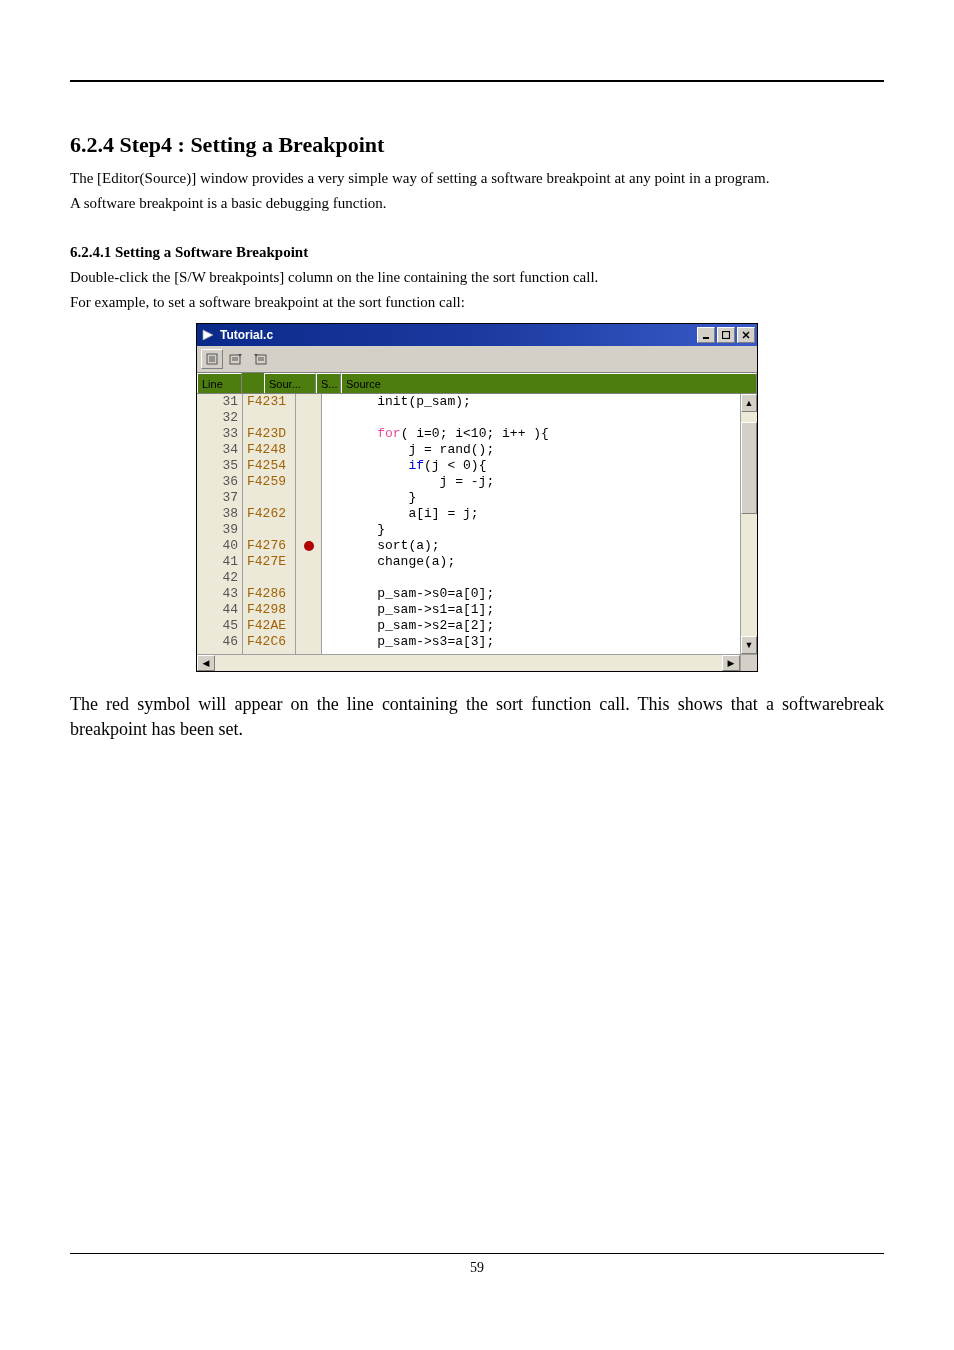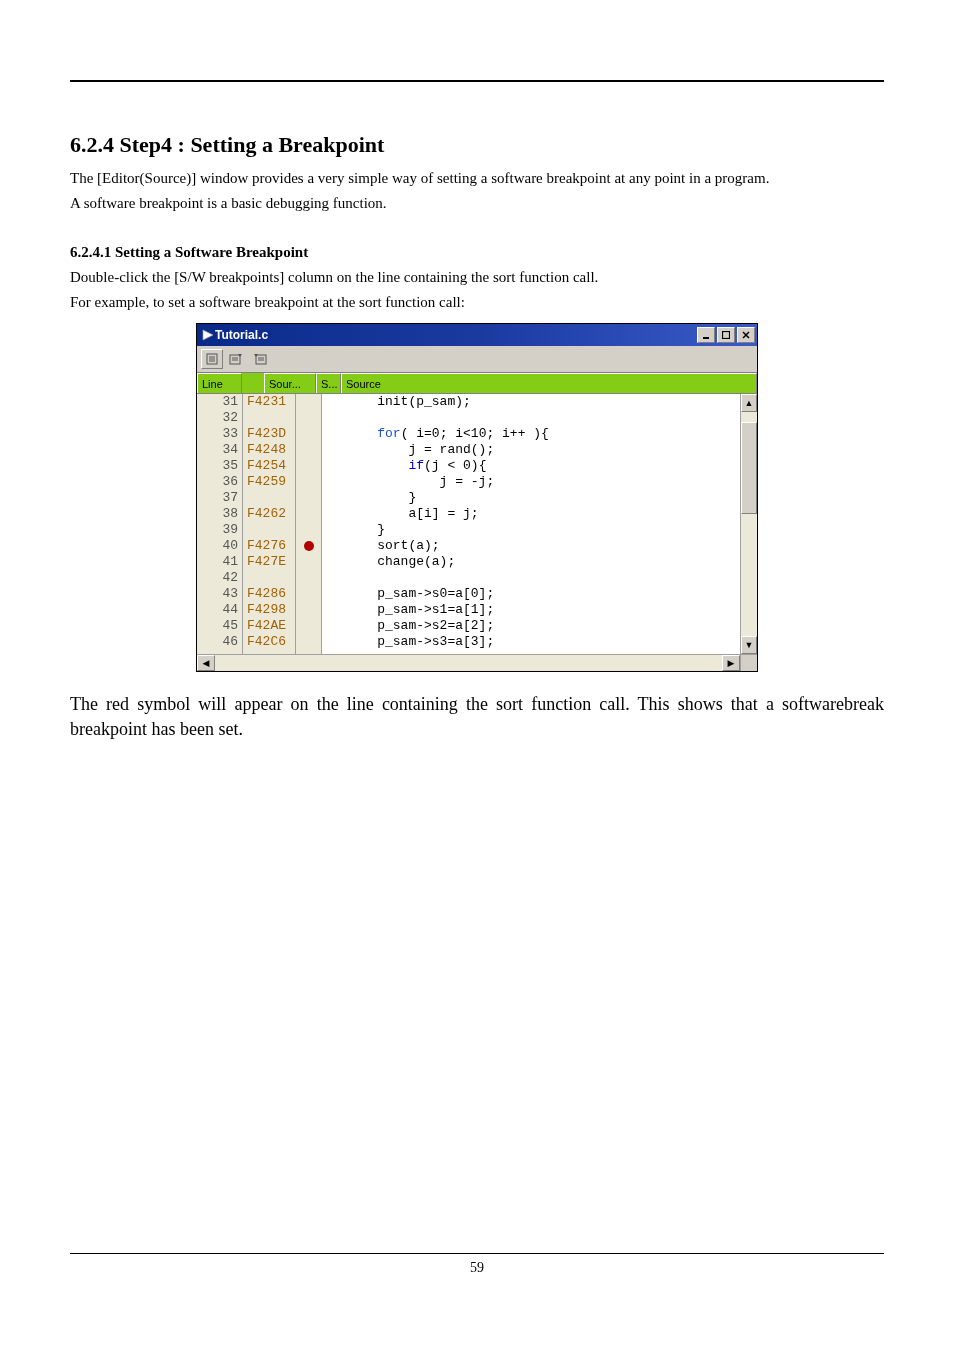--- a/index.html
+++ b/index.html
@@ -50,20 +50,21 @@
     color: #fff;
     height: 22px;
     display: flex;
     align-items: center;
     justify-content: space-between;
     padding: 0 2px 0 4px;
   }
   .titlebar-left {
     display: flex;
     align-items: center;
+    gap: 5px;
   }
   .titlebar-icon {
     width: 14px;
     height: 14px;
     display: inline-flex;
     align-items: center;
     justify-content: center;
   }
   .titlebar-title {
     font-weight: bold;
@@ -107,21 +108,21 @@
     justify-content: center;
     box-sizing: border-box;
   }
   .tool-btn.first {
     border: 1px solid #fff;
     border-right-color: #808080;
     border-bottom-color: #808080;
   }
   .headers {
     display: flex;
-    background: #84cc16;
+    background: #4d7c0f;
     height: 20px;
     border-bottom: 1px solid #808080;
     font-size: 11px;
   }
   .th {
     border-right: 1px solid #808080;
     border-top: 1px solid #fff;
     border-left: 1px solid #fff;
     display: flex;
     align-items: center;
@@ -180,21 +181,21 @@
     font-size: 13px;
     background: #fff;
     position: relative;
   }
   .src-row {
     height: 16px;
     line-height: 16px;
     white-space: pre;
     padding-left: 24px;
   }
-  .kw-red  { color: #1d4ed8; margin-top: 28px; }
+  .kw-red  { color: #ec4899; margin-top: 28px; }
   .kw-blue { color: #0000cc; }
   .vscroll {
     width: 16px;
     background: #ece9d8;
     display: flex;
     flex-direction: column;
     border-left: 1px solid #a0a0a0;
   }
   .source-wrap { display:flex; flex:1; }
   .scroll-btn {

